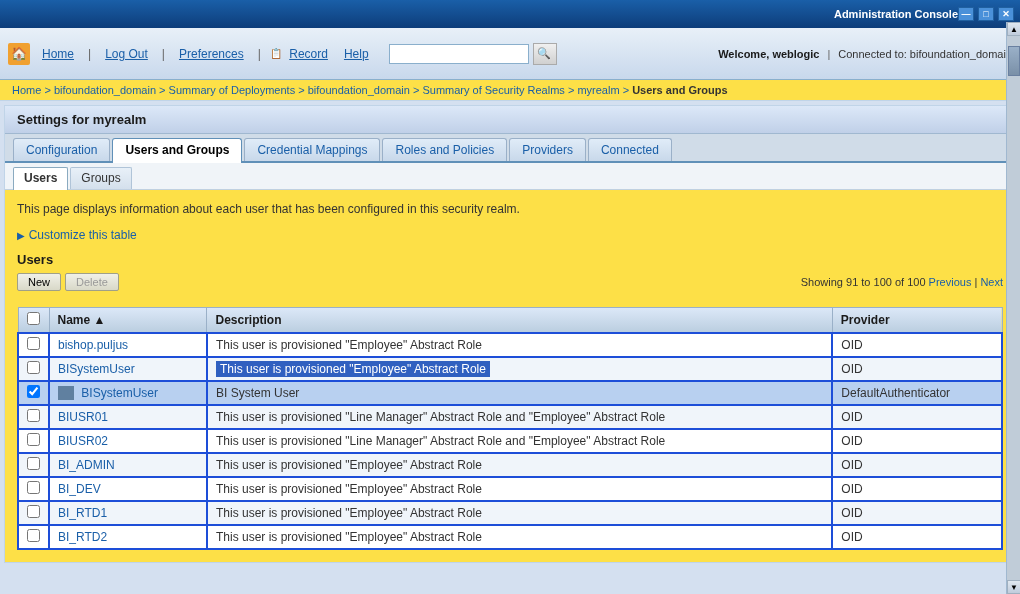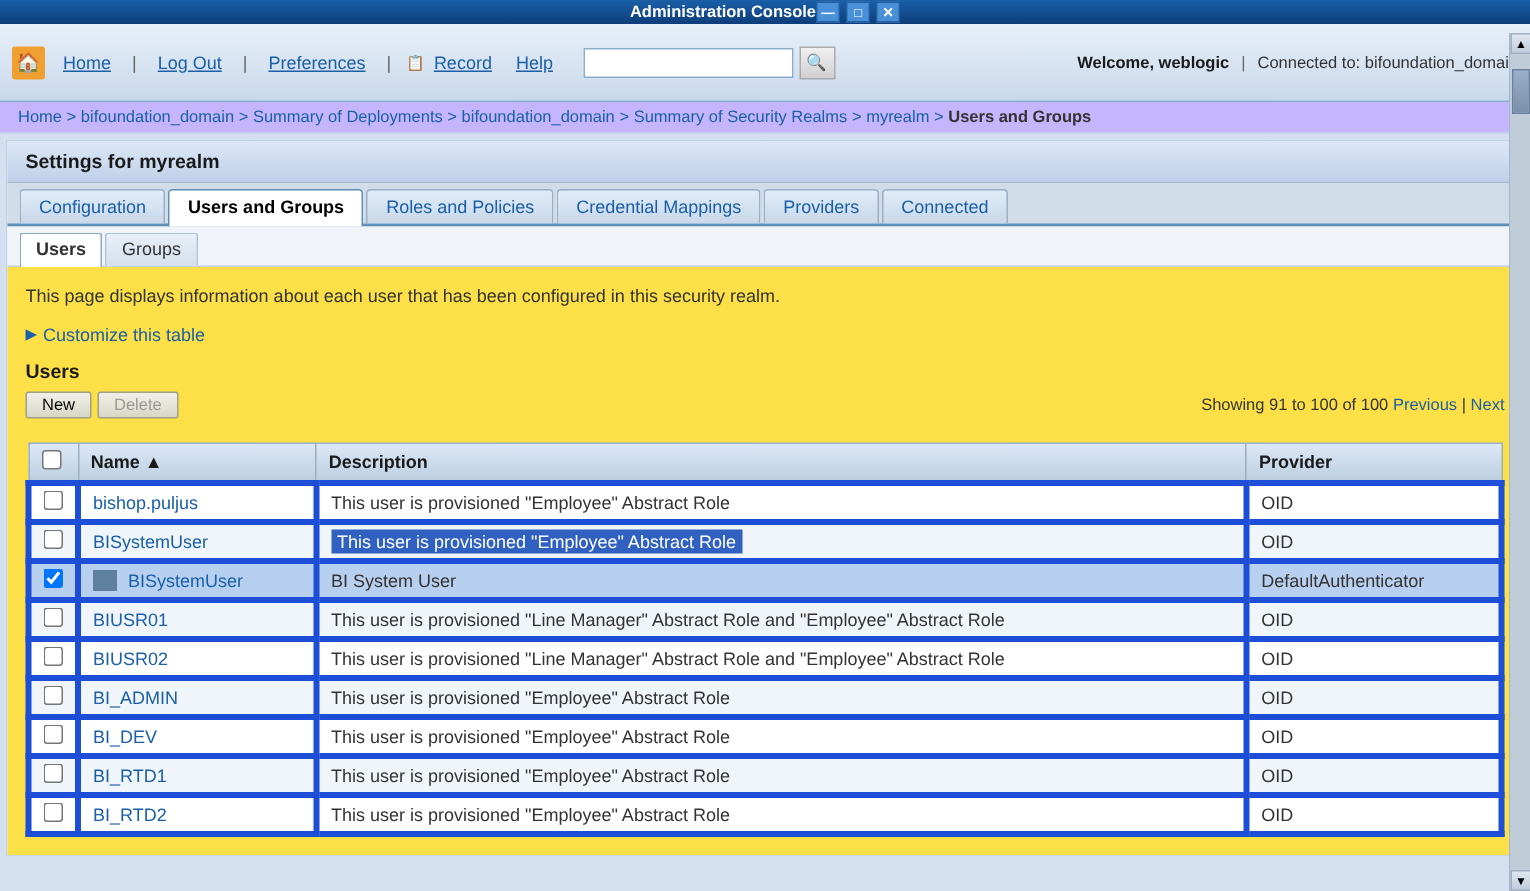--- a/index.html
+++ b/index.html
@@ -2,24 +2,24 @@
 <html><head>
   <meta charset="utf-8">
   <style>
     * { box-sizing: border-box; margin: 0; padding: 0; }
     body { font-family: Arial, sans-serif; font-size: 12px; background: #d4e0f0; }
 
     
     #titlebar {
       background: linear-gradient(to bottom, #1a5fa8, #0d3d7a);
       color: white;
-      height: 16px;
+      height: 28px;
       display: flex;
       align-items: center;
-      justify-content: center;
+      justify-content: flex-end;
       padding: 0 6px;
       font-size: 11px;
       font-weight: bold;
     }
     #titlebar-right { display: flex; gap: 4px; }
     .title-btn {
       background: #4a90d9;
       border: 1px solid #2060a0;
       color: white;
       width: 16px;
@@ -77,21 +77,21 @@
       margin-left: auto;
       display: flex;
       gap: 8px;
       font-size: 11px;
     }
     #welcome-text { font-weight: bold; color: #1a1a1a; }
     #connected-text { color: #333; }
 
     
     #breadcrumb {
-      background: #c4b5fd;
+      background: #fde047;
       border-bottom: 1px solid #c0d4e8;
       padding: 4px 12px;
       font-size: 11px;
       color: #1a5fa8;
     }
     #breadcrumb a { color: #1a5fa8; text-decoration: none; }
     #breadcrumb .current { font-weight: bold; color: #333; }
 
     
     #main-container {
@@ -232,21 +232,21 @@
       padding: 4px 8px;
       text-align: left;
       font-weight: bold;
       color: #1a1a1a;
     }
     #users-table thead th:first-child { width: 24px; }
     #users-table tbody tr { background: white; }
     #users-table tbody tr:nth-child(even) { background: #f0f5fa; }
     #users-table tbody tr.selected { background: #b8d0f0; }
     #users-table tbody td {
-      border: 4px solid #1d4ed8;
+      border: 2px solid #1d4ed8;
       padding: 3px 8px;
       color: #333;
     }
     #users-table tbody td a { color: #1a5fa8; text-decoration: none; }
     .highlight-blue {
       background: #3060c0;
       color: white;
       padding: 1px 4px;
       display: inline-block;
     }
@@ -346,22 +346,22 @@
   <span class="current">Users and Groups</span>
 </div>
 
 <div id="main-container">
 
   <div id="settings-header">Settings for myrealm</div>
 
   <div id="tab-bar">
     <div class="tab">Configuration</div>
     <div class="tab active">Users and Groups</div>
+    <div class="tab">Credential Mappings</div>
     <div class="tab">Roles and Policies</div>
-    <div class="tab">Credential Mappings</div>
     <div class="tab">Providers</div>
     <div class="tab">Connected</div>
   </div>
 
   <div id="subtab-bar">
     <div class="subtab active">Users</div>
     <div class="subtab">Groups</div>
   </div>
 
   <div id="content-area">

